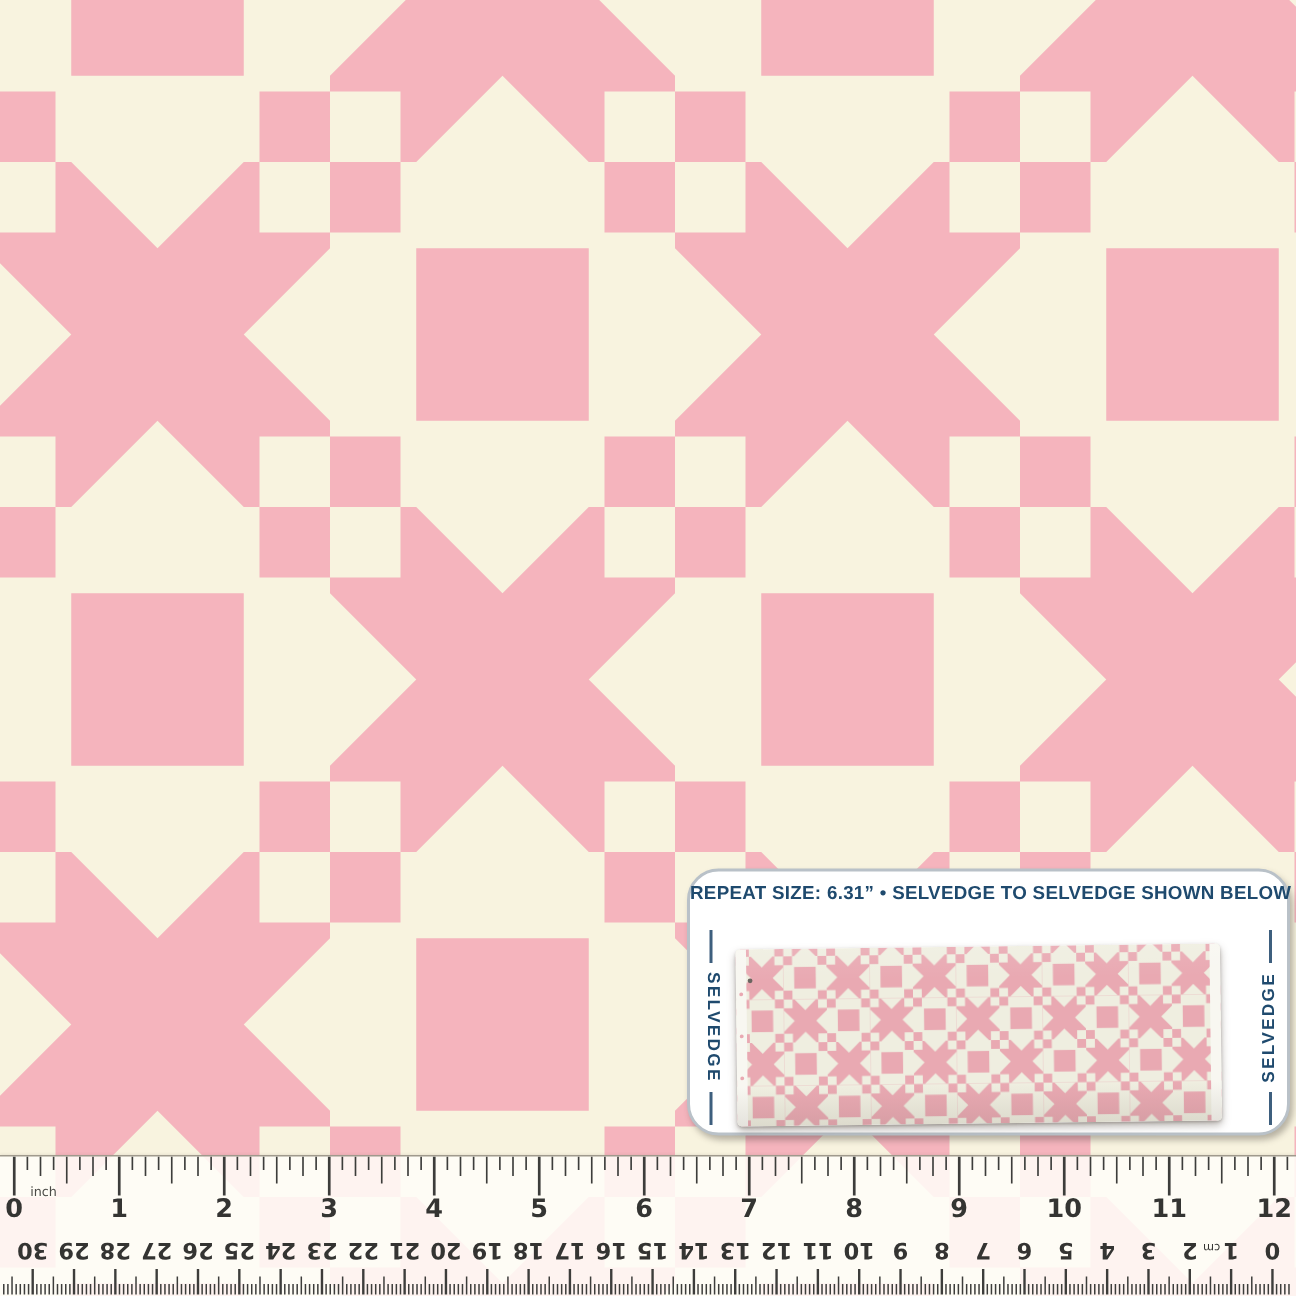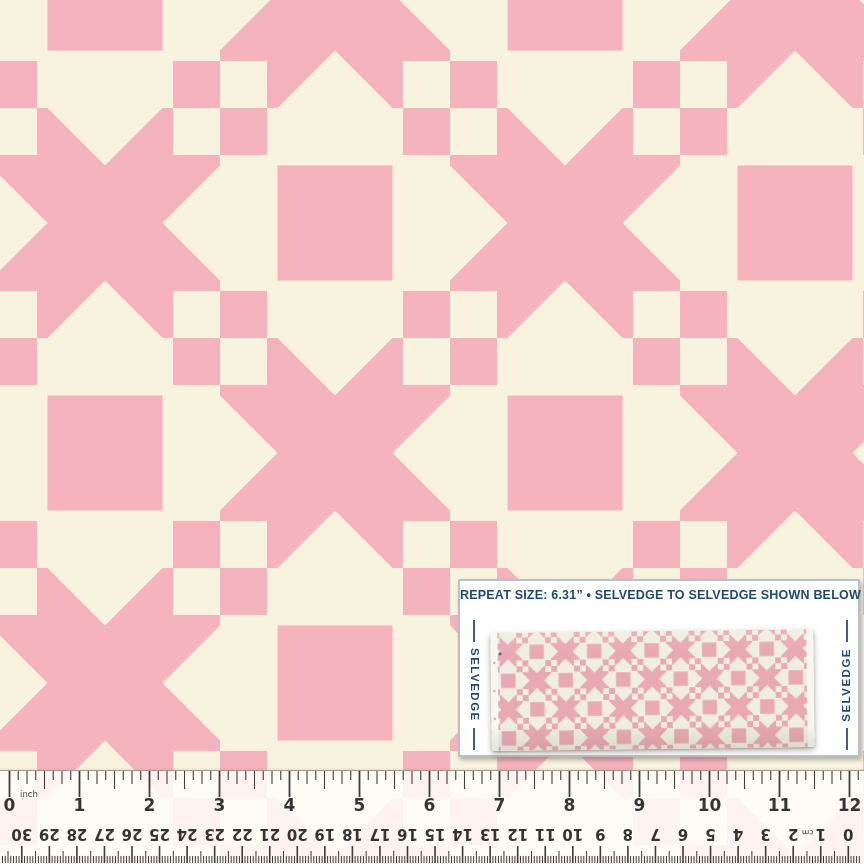--- a/index.html
+++ b/index.html
@@ -7,21 +7,21 @@
   .stage{
     position:relative;width:864px;height:864px;overflow:hidden;
     font-family:"Liberation Sans",sans-serif;background:#F8F3DF;
   }
   .stage svg{display:block;}
   #bg-svg{position:absolute;left:0;top:0;}
 
   
   .card{
     position:absolute;left:458px;top:579px;width:402px;height:178px;
-    background:#ffffff;border:2px solid #b9c1c8;border-radius:1px;
+    background:#ffffff;border:2px solid #b9c1c8;border-radius:21px;
     box-shadow:2px 3px 4px rgba(60,55,50,0.35);
   }
   .card-title{
     position:absolute;left:0;right:0;top:7px;text-align:center;
     font-size:12.5px;font-weight:bold;letter-spacing:0.2px;
     color:#1F4A6E;white-space:nowrap;
   }
   .selv{
     position:absolute;top:48px;height:112px;width:20px;
     display:flex;flex-direction:column;align-items:center;

